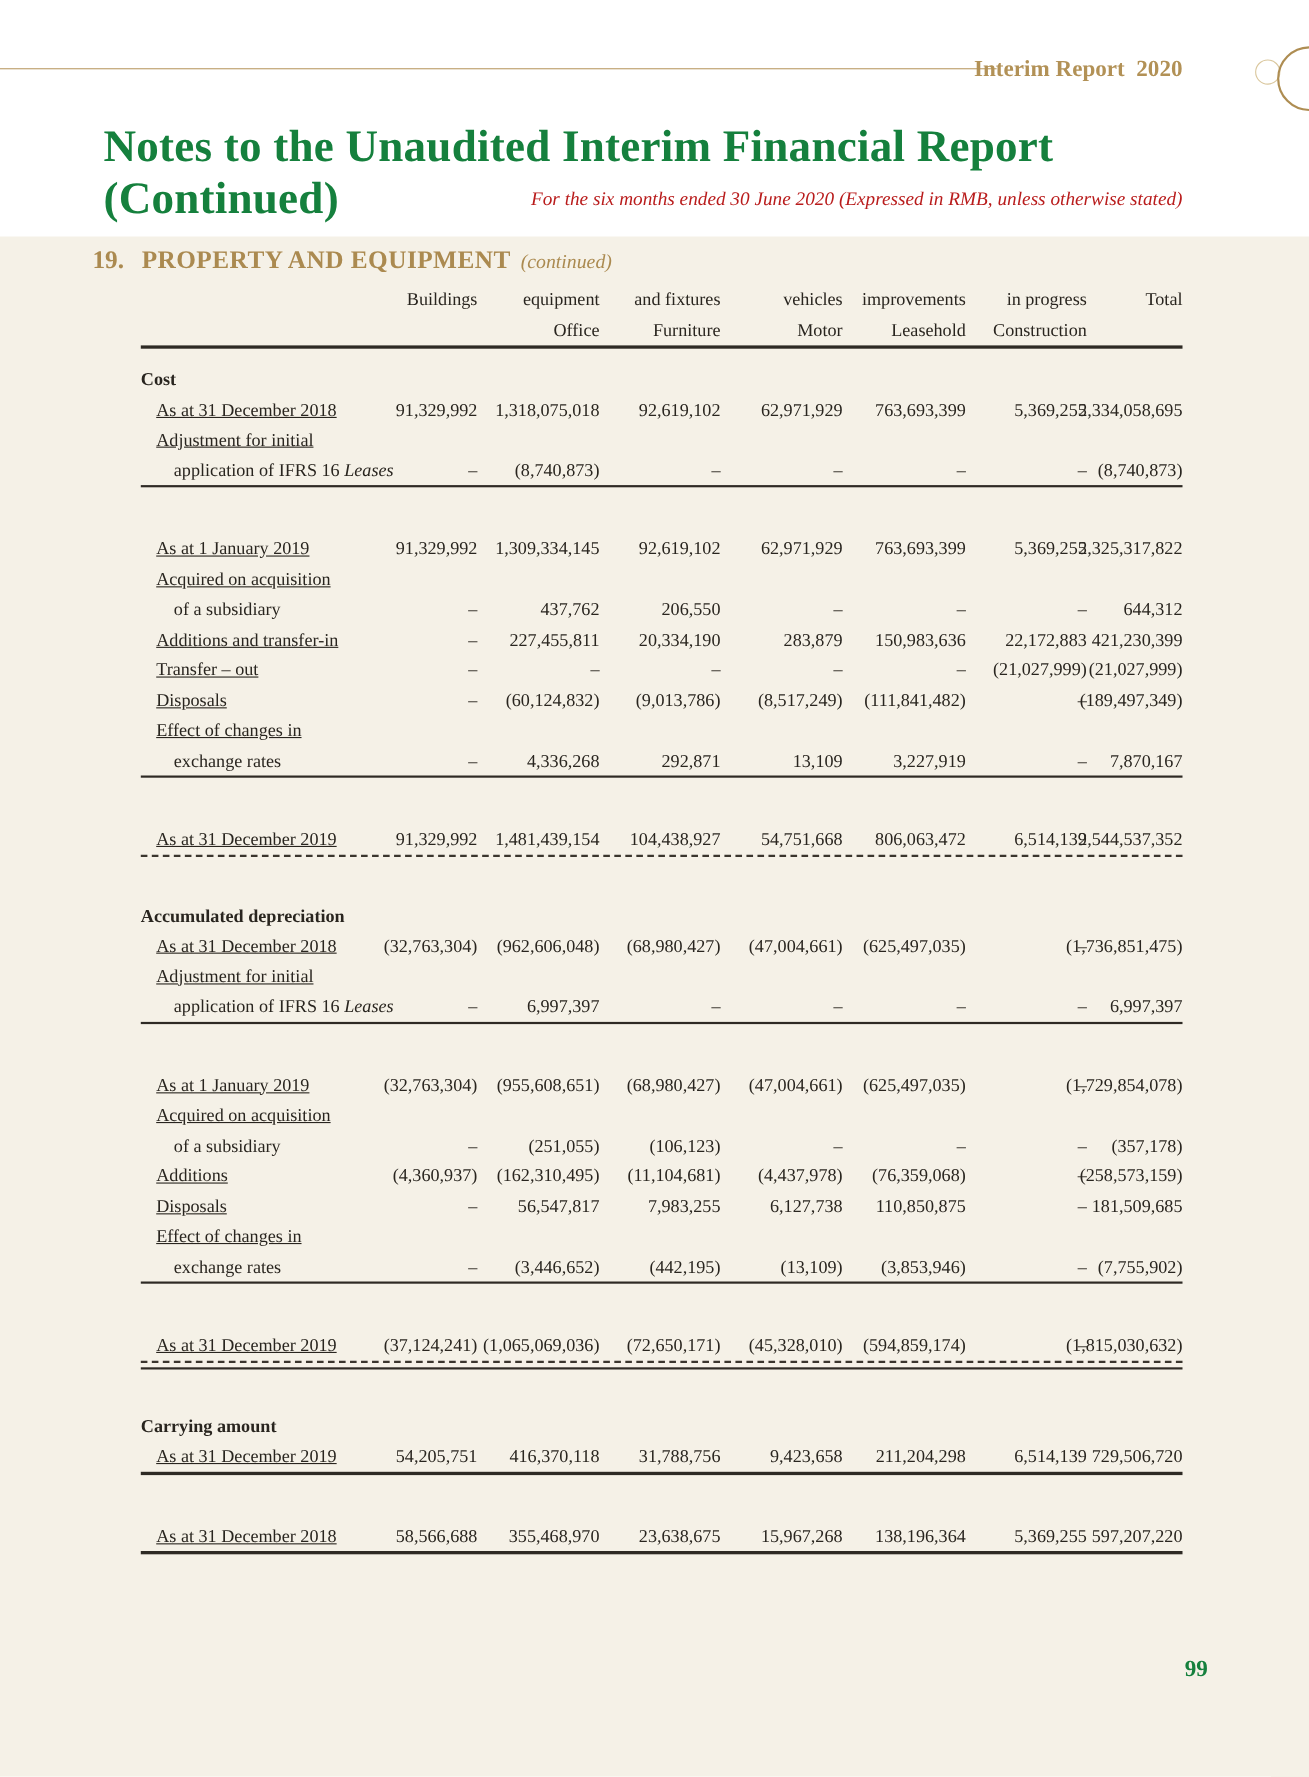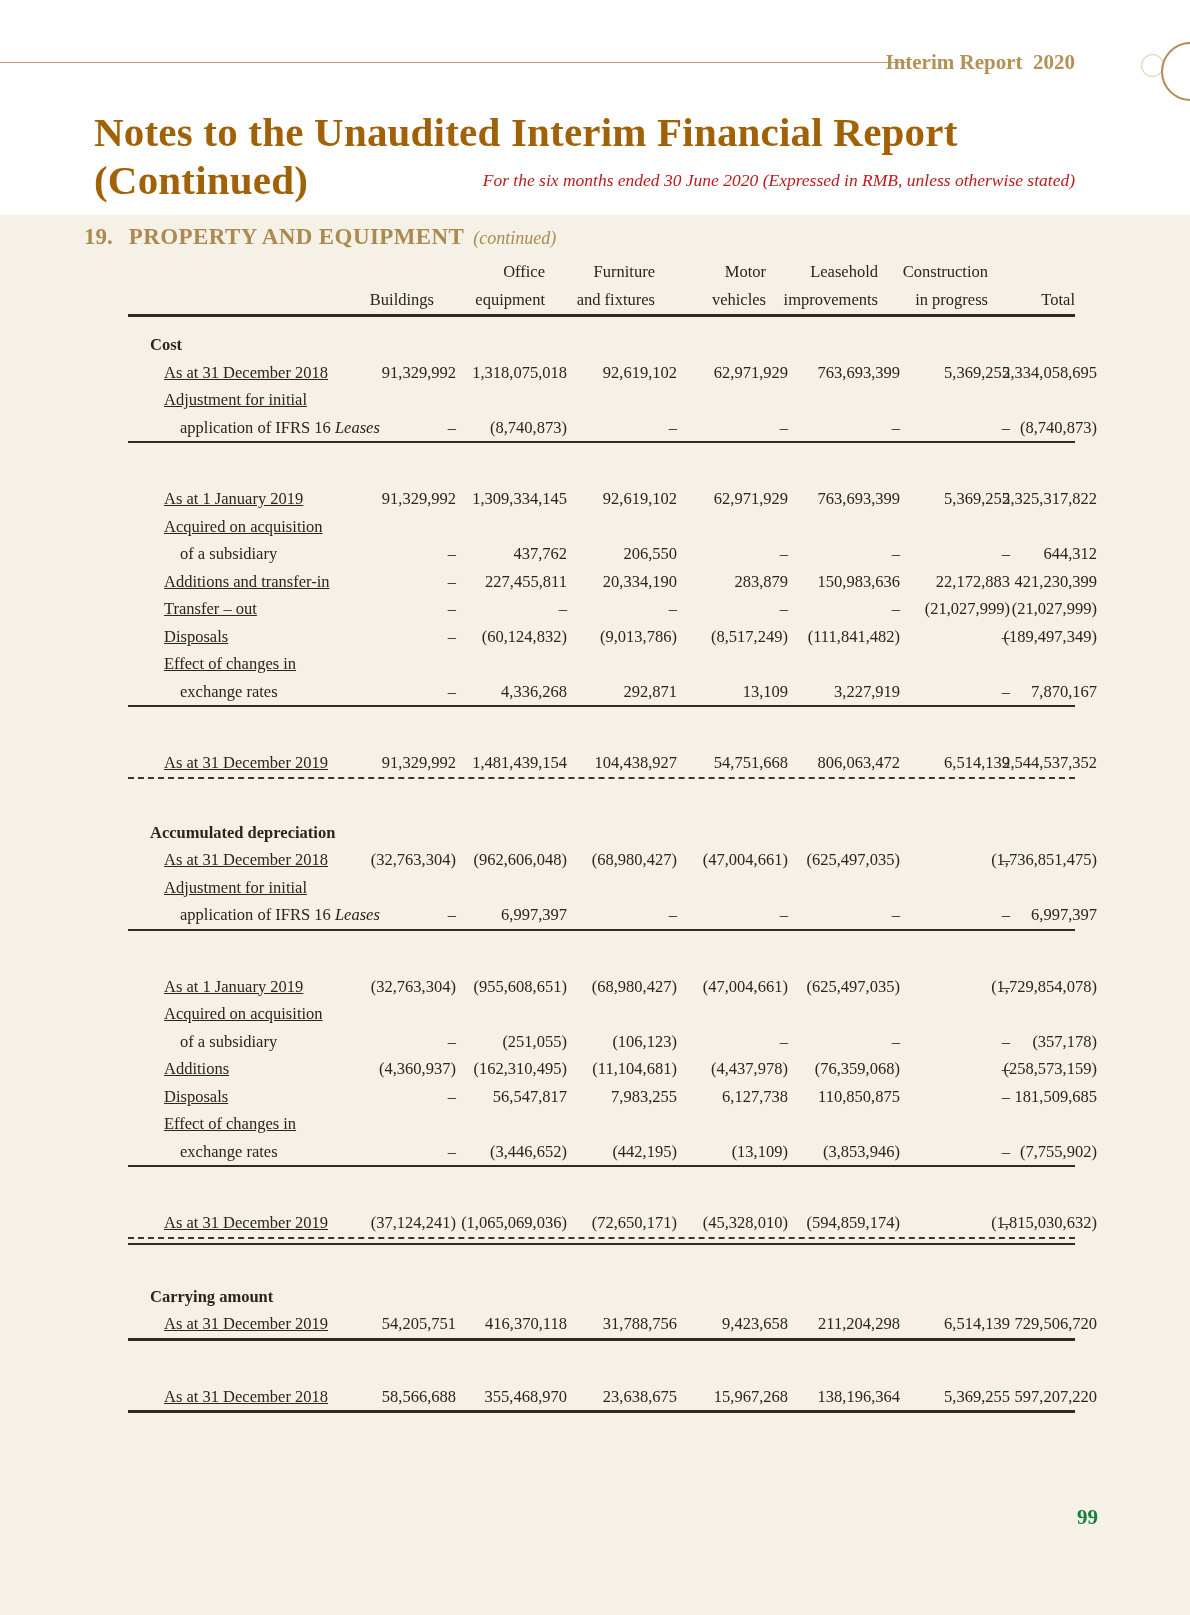--- a/index.html
+++ b/index.html
@@ -11,38 +11,38 @@
   }
   .cream-band{position:absolute;left:0;top:215px;width:1190px;height:1400px;background:#f5f1e7;}
 
   
   .report-rule{position:absolute;left:0;top:62px;width:906px;height:1px;background:#bb9c66;}
   .report-label{position:absolute;top:50px;right:115px;font-size:21px;font-weight:bold;color:#b29156;}
   .deco{position:absolute;border-radius:50%;background:transparent;}
   .deco-small{left:1141px;top:54px;width:21px;height:21px;border:1.5px solid #dac79d;}
   .deco-large{left:1161px;top:42px;width:55px;height:55px;border:2.5px solid #ae8d52;}
 
-  .doc-title{position:absolute;left:94px;top:108px;width:990px;font-size:41px;font-weight:bold;color:#a16207;letter-spacing:.2px;}
+  .doc-title{position:absolute;left:94px;top:108px;width:990px;font-size:41px;font-weight:bold;color:#15803d;letter-spacing:.2px;}
   .doc-subtitle{position:absolute;right:115px;top:170px;font-size:17.5px;font-style:italic;color:#b91c1c;}
 
   
   .section-head{position:absolute;left:84px;top:224px;color:#ab8a50;}
   .section-num{font-size:23px;font-weight:bold;margin-right:16px;}
   .section-title{font-size:23px;font-weight:bold;letter-spacing:.4px;}
   .section-suffix{font-size:18px;font-style:italic;margin-left:9px;}
 
   
   .fin-table{position:absolute;left:128px;top:258px;width:947px;font-size:16.5px;}
   .thead-row{display:grid;grid-template-columns:218px 88px 111px 110px 111px 112px 110px 87px;line-height:28px;}
   .thead-row .hcell{text-align:right;white-space:nowrap;}
   .rule-thick{height:0;border-top:3px solid #2e2a24;}
   .rule-thin{height:0;border-top:2px solid #2e2a24;}
   .rule-dashed{height:0;border-top:2px dashed #3a352d;}
   .rule-dashed-solid{height:4px;border-top:2px dashed #3a352d;border-bottom:2px solid #2e2a24;}
-  .trow{display:grid;grid-template-columns:218px 88px 111px 110px 111px 112px 110px 87px;height:27.5px;margin-left:22px;}
+  .trow{display:grid;grid-template-columns:218px 88px 111px 110px 111px 112px 110px 87px;height:27.5px;}
   .lcell{white-space:nowrap;line-height:27.5px;}
   .lcell.bold{font-weight:bold;}
   .ind1{padding-left:14px;text-decoration:underline;}
   .ind2{padding-left:30px;}
   .tcell{position:relative;height:27.5px;}
   .tcell .v{position:absolute;right:0;line-height:27.5px;top:0;white-space:nowrap;}
   .it{font-style:italic;}
 
   .page-number{position:absolute;right:92px;top:1505px;font-size:21px;font-weight:bold;color:#15803d;}
 </style>
@@ -58,40 +58,40 @@
 
 <h1 class="doc-title" style="margin:0;">Notes to the Unaudited Interim Financial Report (Continued)</h1>
 <div class="doc-subtitle">For the six months ended 30 June 2020 (Expressed in RMB, unless otherwise stated)</div>
 
 <div class="section-head">
   <span class="section-num">19.</span><span class="section-title">PROPERTY AND EQUIPMENT</span><span class="section-suffix">(continued)</span>
 </div>
 
 <div class="fin-table">
   <div>
+    <div class="thead-row">
+        <div class="lcell"></div>
+        <div class="hcell">Buildings</div>
+        <div class="hcell">equipment</div>
+        <div class="hcell">and fixtures</div>
+        <div class="hcell">vehicles</div>
+        <div class="hcell">improvements</div>
+        <div class="hcell">in progress</div>
+        <div class="hcell">Total</div>
+      </div>
     <div class="thead-row">
         <div class="lcell"></div>
         <div class="hcell"></div>
         <div class="hcell">Office</div>
         <div class="hcell">Furniture</div>
         <div class="hcell">Motor</div>
         <div class="hcell">Leasehold</div>
         <div class="hcell">Construction</div>
         <div class="hcell"></div>
       </div>
-    <div class="thead-row">
-        <div class="lcell"></div>
-        <div class="hcell">Buildings</div>
-        <div class="hcell">equipment</div>
-        <div class="hcell">and fixtures</div>
-        <div class="hcell">vehicles</div>
-        <div class="hcell">improvements</div>
-        <div class="hcell">in progress</div>
-        <div class="hcell">Total</div>
-      </div>
   </div>
   <div class="rule-thick"></div>
   <div>
       <div style="height: 14px;"></div>
       <div class="trow">
         <div class="lcell bold" style="grid-column: 1 / -1;">Cost</div>
       </div>
       <div class="trow">
         <div class="lcell ind1">As at 31 December 2018</div>
         <div class="tcell">

